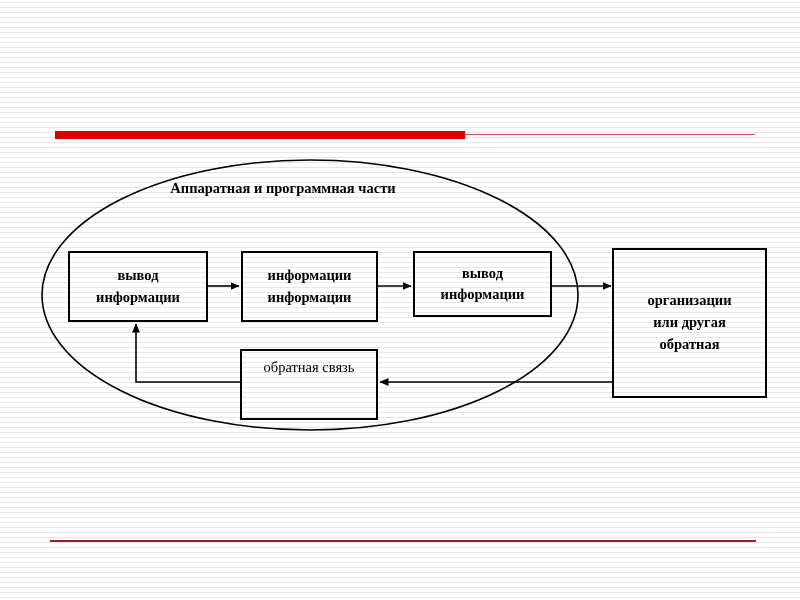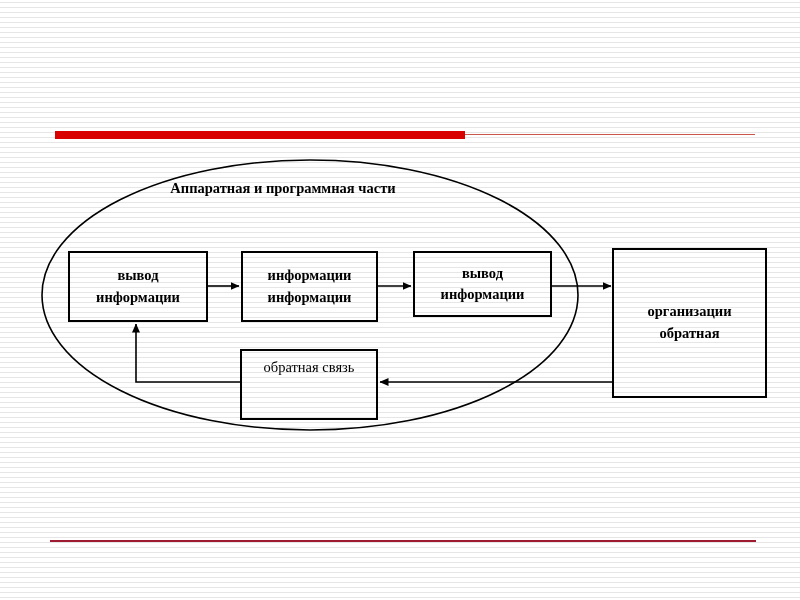--- a/index.html
+++ b/index.html
@@ -192,19 +192,20 @@
     </div>
   </div>
 
   <div class="node-box" id="box-feedback">
     <div>обратная связь</div>
   </div>
 
   <div class="node-box" id="box-personnel">
     <div>
       <div>организации</div>
+      <div>или другая</div>
       <div>обратная</div>
     </div>
   </div>
 
   <div id="footer-rule"></div>
 
 </div>
 
 </body></html>

